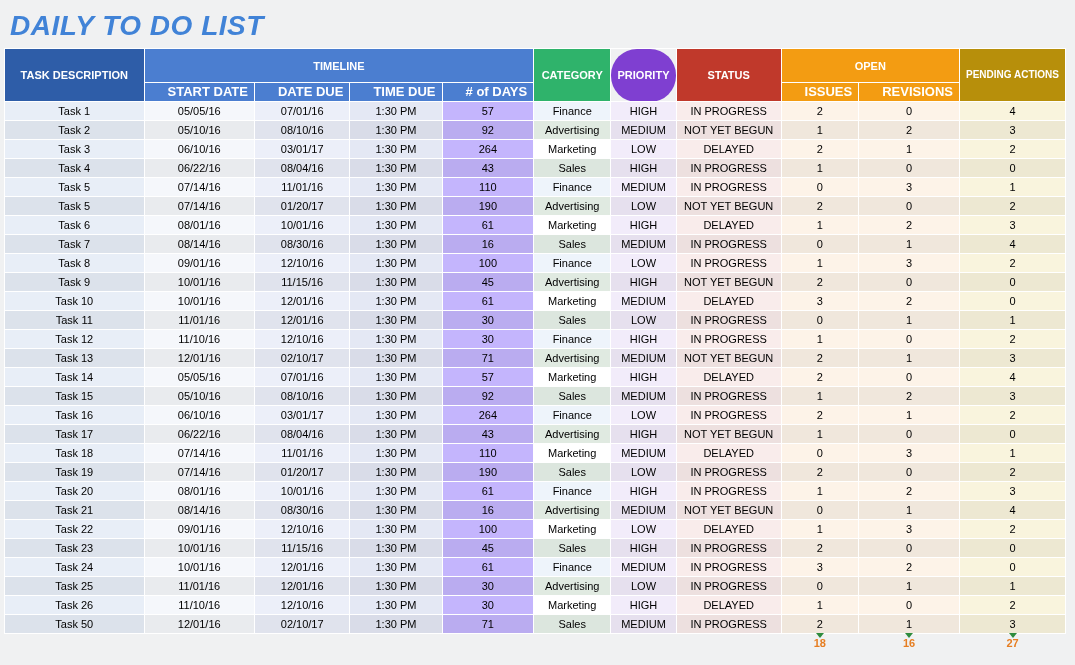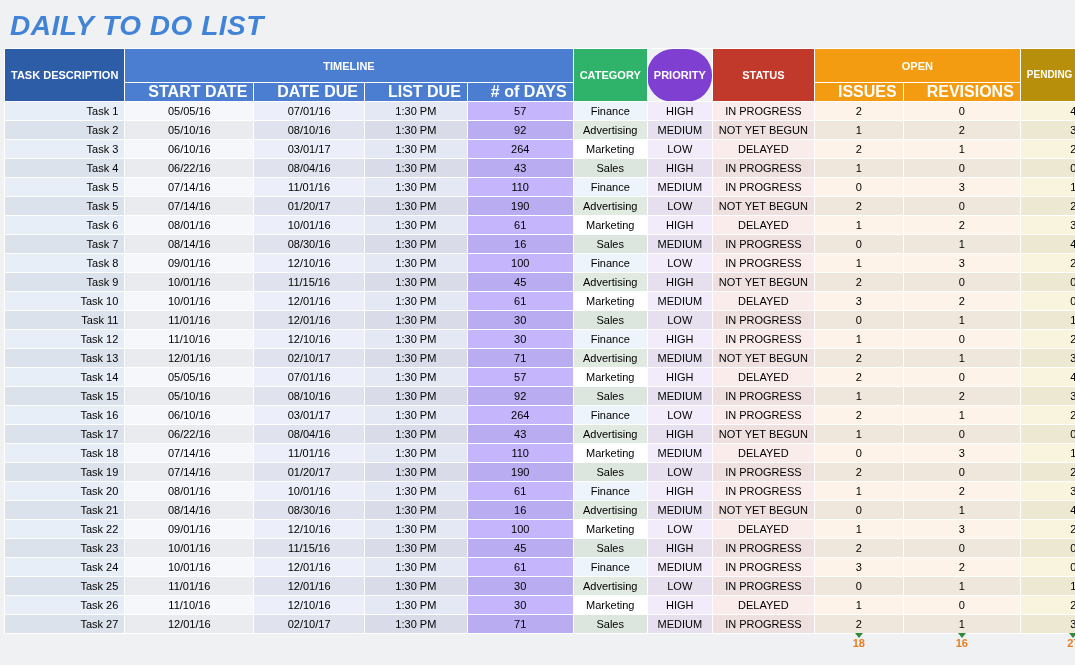--- a/index.html
+++ b/index.html
@@ -38,38 +38,38 @@
     font-size: 11px;
   }
   thead tr:first-child th { height: 34px; }
   .hdr-desc    { background: #2e5da8; width:260px; }
   .hdr-timeline{ background: #4b7ed0; }
   .hdr-category{ background: #2fb36b; width:95px;}
   .hdr-priority{ background: #7f3fd1; width:70px;border-radius:26px;}
   .hdr-status  { background: #c0392b; width:120px;}
   .hdr-open    { background: #f39c12; }
   .hdr-pending { background: #b78f0b; width:70px; font-size:10px;}
-  .sub { background:#4b7ed0; font-size:16px; height:16px;padding-left:23px;}
+  .sub { background:#4b7ed0; font-size:13px; height:16px;padding-left:23px;}
   .sub.open { background:#f39c12; }
   .col-start, .col-due, .col-time { width:72px; text-align:center; }
   .col-days { width:72px; text-align:center; }
   .col-iss, .col-rev, .col-pend { width:64px; text-align:center;}
   tbody td { background:#ffffff; }
   tbody tr.alt td.desc,
   tbody tr.alt td.date,
   tbody tr.alt td.due,
   tbody tr.alt td.time,
   tbody tr.alt td.days,
   tbody tr.alt td.cat,
   tbody tr.alt td.pri,
   tbody tr.alt td.stat,
   tbody tr.alt td.iss,
   tbody tr.alt td.rev,
   tbody tr.alt td.pend { filter:brightness(0.95); }
-  td.desc { background:#e8eef7; text-align:right; padding-left:6px;}
+  td.desc { background:#e8eef7; text-align:center; padding-left:6px;}
   td.date { background:#f5f7fb; text-align:center;}
   td.due  { background:#eceff9; text-align:center;}
   td.time { background:#e4e8f4; text-align:center;}
   td.days { background:#c4b5fd; text-align:center;}
   td.cat  { text-align:center; padding-left:6px;}
   td.pri  { background:#f2ecfa; text-align:center;}
   td.stat { background:#f9eceb; text-align:center;}
   td.iss  { background:#fdf3e8; text-align:center;}
   td.rev  { background:#fdf3e8; text-align:center;}
   td.pend { background:#f9f4dd; text-align:center;}
@@ -95,21 +95,21 @@
       <th class="hdr-timeline" colspan="4">TIMELINE</th>
       <th class="hdr-category" rowspan="2">CATEGORY</th>
       <th class="hdr-priority" rowspan="2">PRIORITY</th>
       <th class="hdr-status" rowspan="2">STATUS</th>
       <th class="hdr-open" colspan="2">OPEN</th>
       <th class="hdr-pending" rowspan="2">PENDING ACTIONS</th>
     </tr>
     <tr>
       <th class="sub col-start">START DATE</th>
       <th class="sub col-due">DATE DUE</th>
-      <th class="sub col-time">LIST DUE</th>
+      <th class="sub col-time">TIME DUE</th>
       <th class="sub col-days"># of DAYS</th>
       <th class="sub open col-iss">ISSUES</th>
       <th class="sub open col-rev">REVISIONS</th>
     </tr>
   </thead>
   <tbody id="tbody">
       <tr>
         <td class="desc">Task 1</td>
         <td class="date">05/05/16</td>
         <td class="due">07/01/16</td>
@@ -454,21 +454,21 @@
         <td class="time">1:30 PM</td>
         <td class="days">30</td>
         <td class="cat cat-marketing">Marketing</td>
         <td class="pri">HIGH</td>
         <td class="stat">DELAYED</td>
         <td class="iss">1</td>
         <td class="rev">0</td>
         <td class="pend">2</td>
       </tr>
       <tr class="alt">
-        <td class="desc">Task 27</td>
+        <td class="desc">Task 50</td>
         <td class="date">12/01/16</td>
         <td class="due">02/10/17</td>
         <td class="time">1:30 PM</td>
         <td class="days">71</td>
         <td class="cat cat-sales">Sales</td>
         <td class="pri">MEDIUM</td>
         <td class="stat">IN PROGRESS</td>
         <td class="iss">2</td>
         <td class="rev">1</td>
         <td class="pend">3</td>

